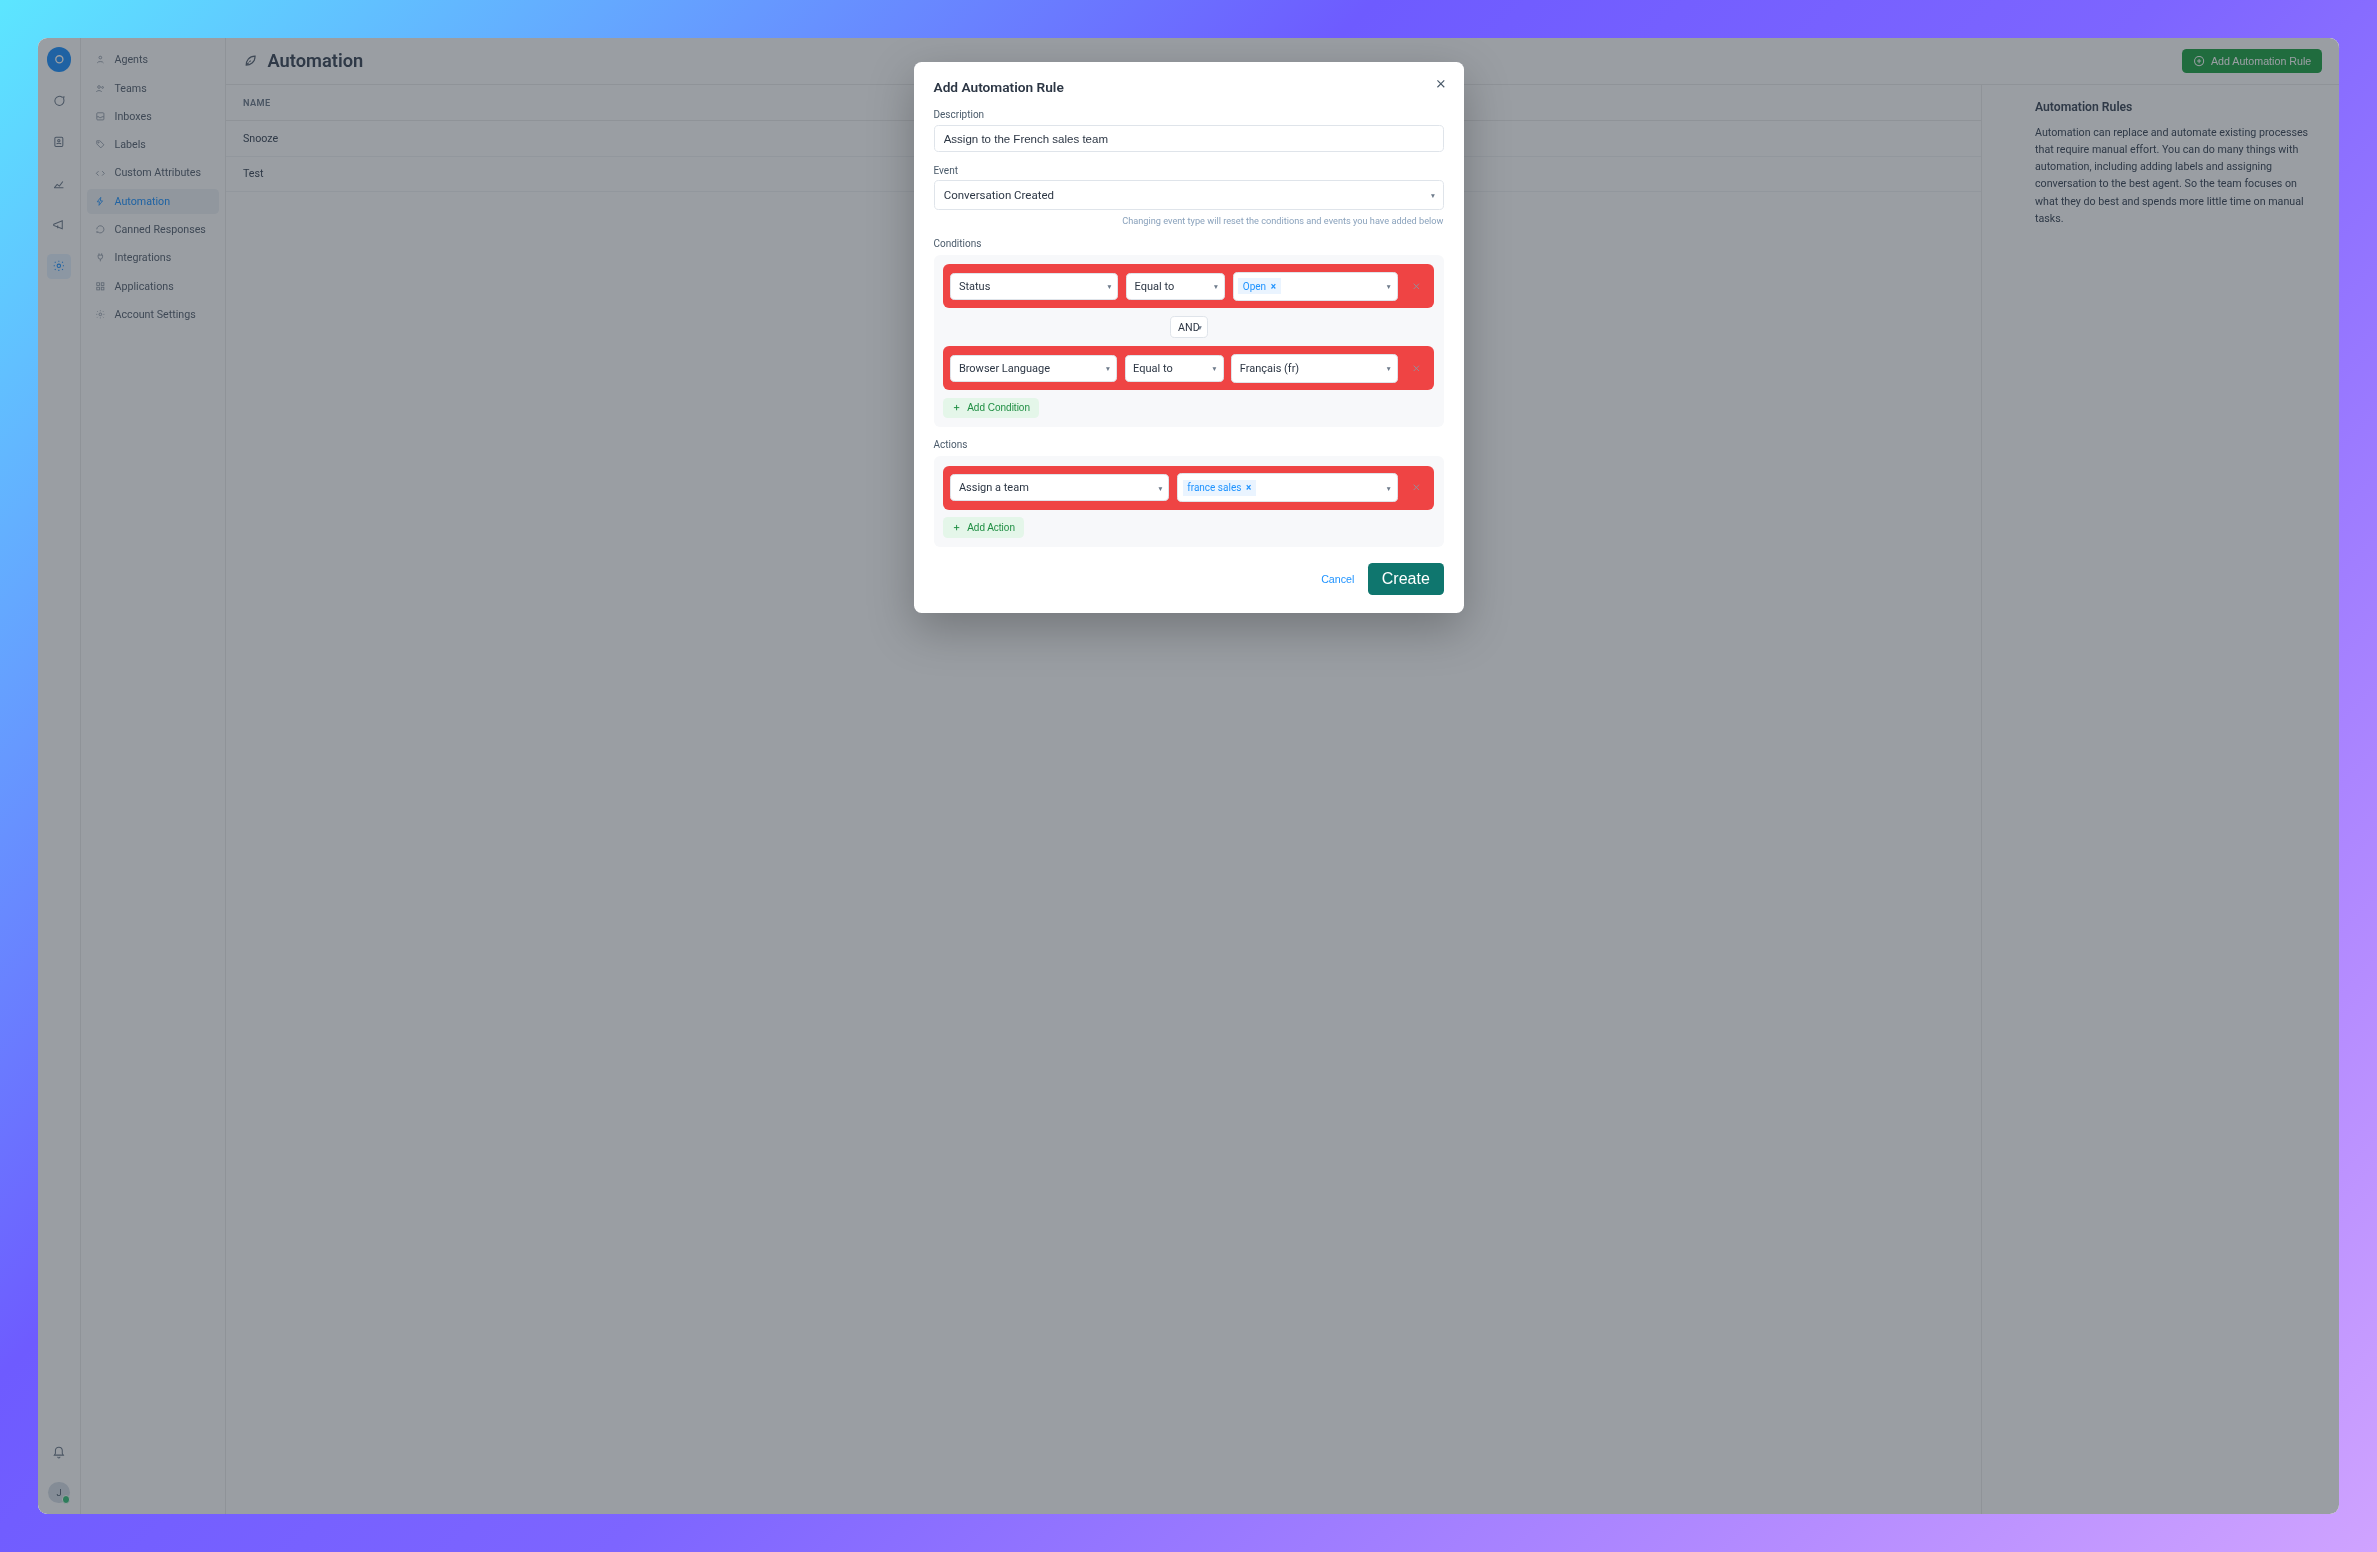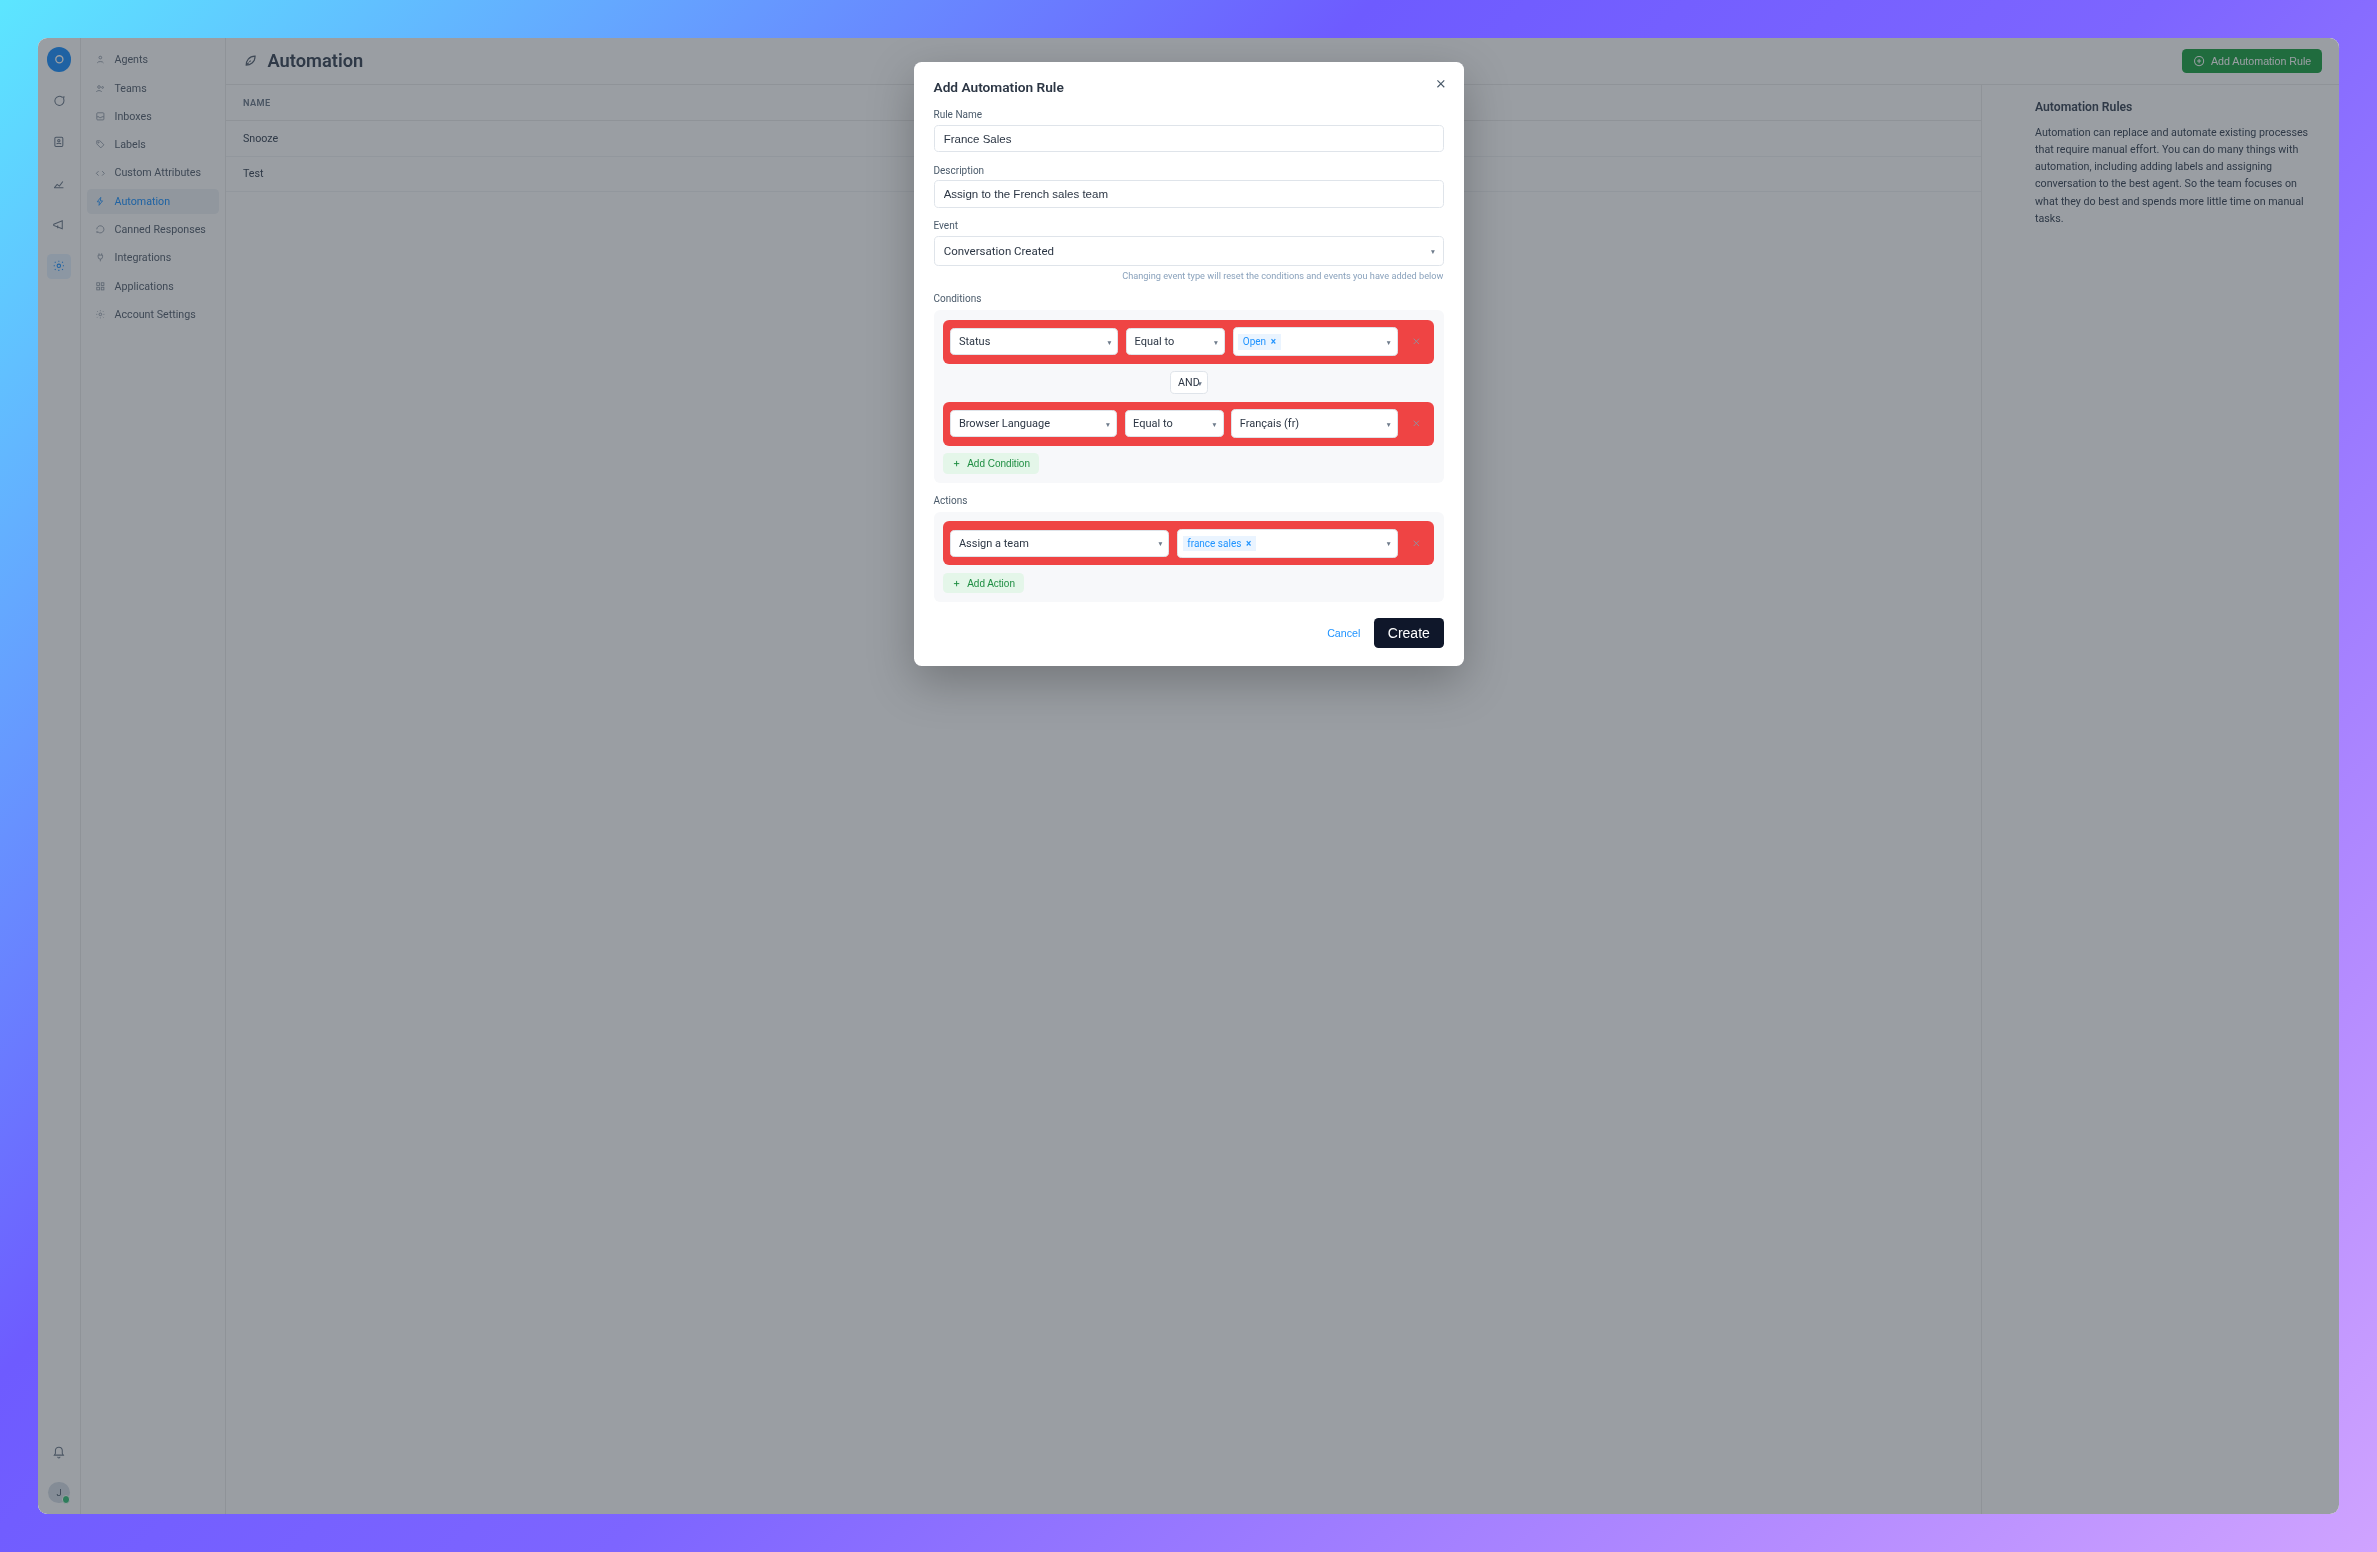--- a/index.html
+++ b/index.html
@@ -142,21 +142,21 @@
   }
   .joiner::after{ content:"\25BE"; position:absolute; right:4.6px; top:50%; transform:translateY(-50%); font-size:7.6px; color:#6e7b8b;}
   .add-mini {
     display:inline-flex; align-items:center; gap:6.1px; margin-top:7.6px;
     background:#e4f6e9; color:#1e8e42; border:none; border-radius:4.6px;
     padding:4.6px 9.2px; font-size:10px; font-weight:500; cursor:pointer;
   }
   .actions-panel { margin-top:4.6px; }
   .modal-footer { display:flex; justify-content:flex-end; gap:13.7px; margin-top:16px; align-items:center;}
   .btn-cancel { background:none; border:none; color:#1f93ff; font-size:10.7px; cursor:pointer;}
-  .btn-create { background:#0f172a; color:#fff; border:none; border-radius:4.6px; padding:6.9px 13.7px; font-size:14px; cursor:pointer;}
+  .btn-create { background:#0f766e; color:#fff; border:none; border-radius:4.6px; padding:6.9px 13.7px; font-size:16px; cursor:pointer;}
   svg { display:block; }
 </style>
 </head>
 <body>
 
 <div class="app-window">
 
   <div class="icon-rail">
     <div class="rail-logo">
       <svg viewBox="0 0 24 24" fill="none" stroke="#fff" stroke-width="3">
@@ -343,24 +343,20 @@
 
   <div class="scrim">
     <div class="modal">
       <div class="modal-close">
         <svg width="13.7" height="13.7" viewBox="0 0 24 24" stroke="currentColor" stroke-width="2">
             <path d="M6 6l12 12M18 6L6 18"></path>
           </svg>
       </div>
       <h2>Add Automation Rule</h2>
 
-      <div class="field">
-        <label class="field-label">Rule Name</label>
-        <input class="text-input" value="France Sales" style="">
-      </div>
 
       <div class="field">
         <label class="field-label">Description</label>
         <input class="text-input" value="Assign to the French sales team" style="">
       </div>
 
       <div class="field">
         <label class="field-label">Event</label>
         <div class="select-like">Conversation Created</div>
         <div class="hint">Changing event type will reset the conditions and events you have added below</div>

